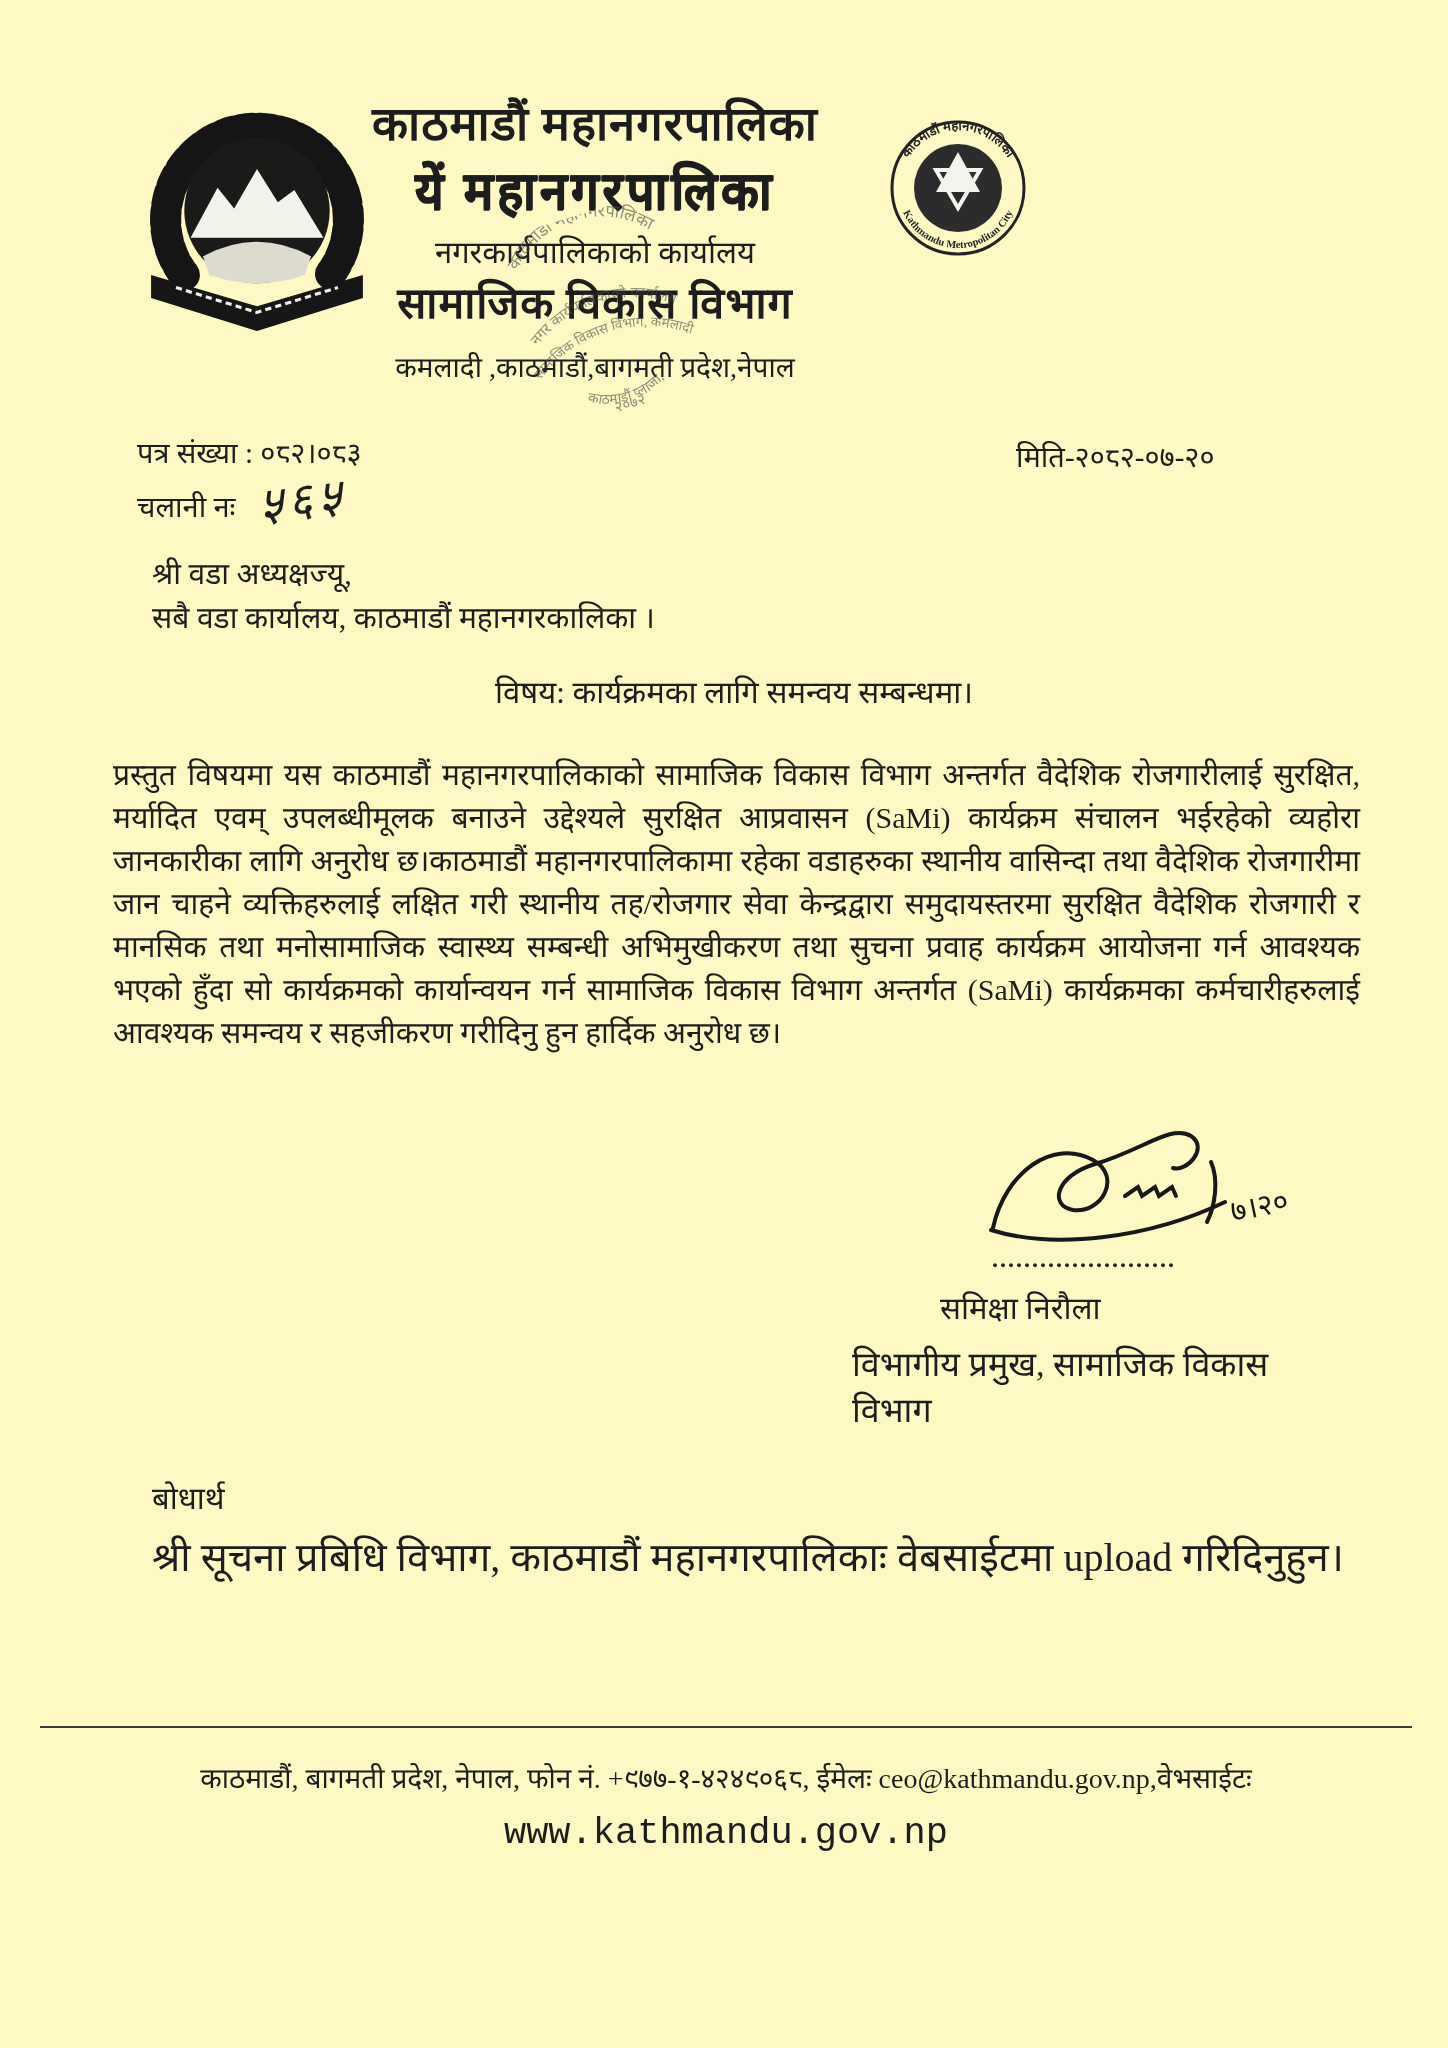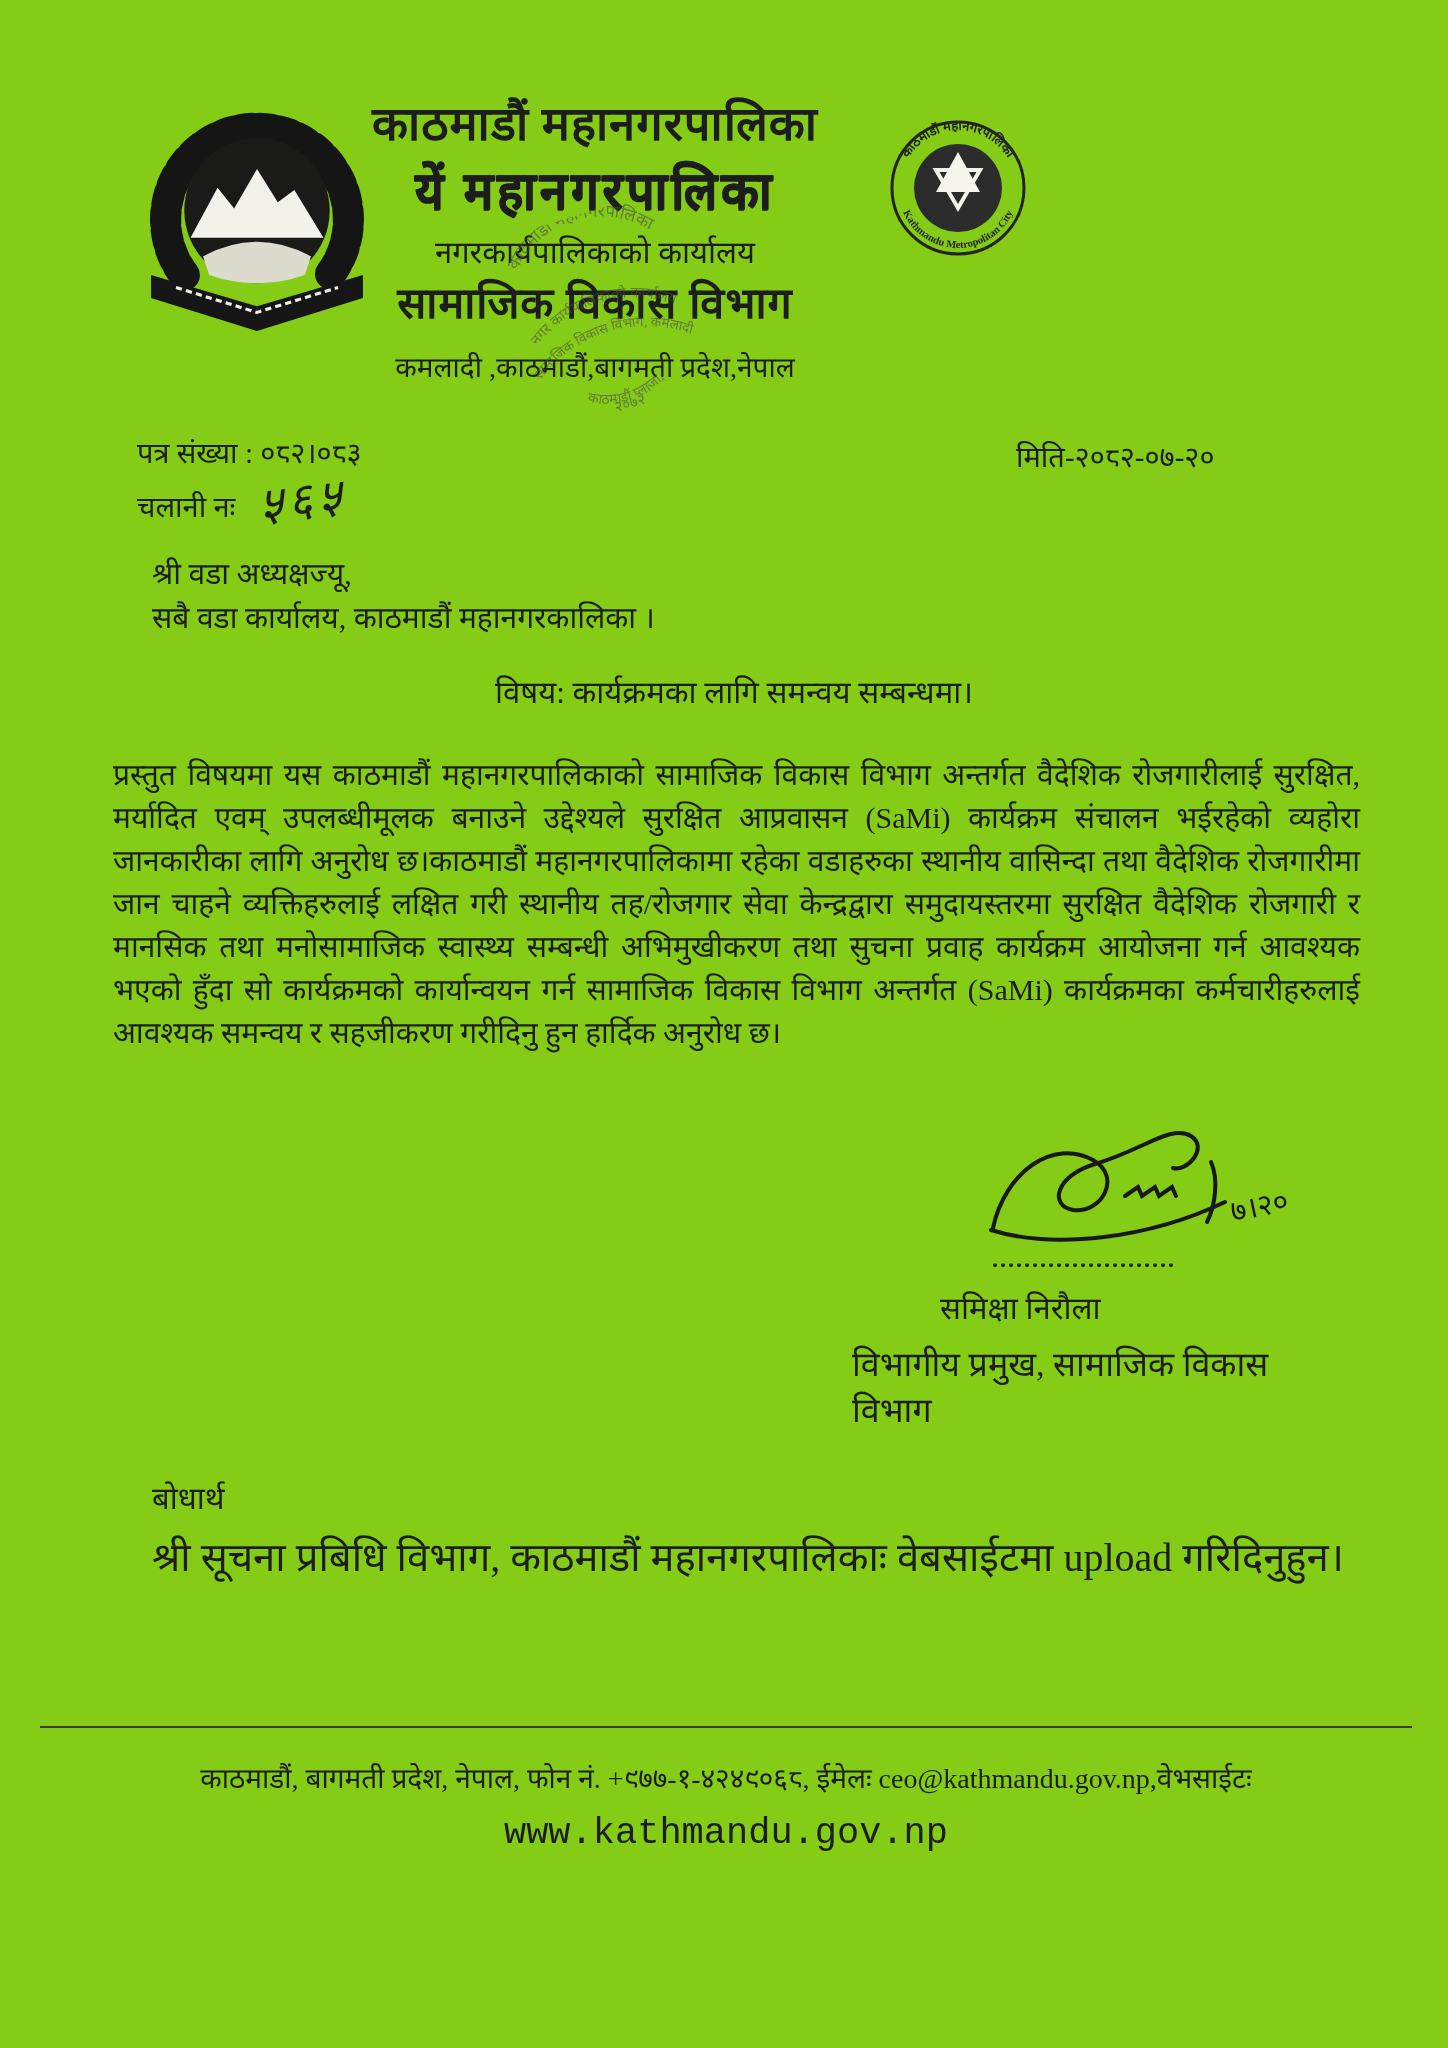--- a/index.html
+++ b/index.html
@@ -4,21 +4,21 @@
 <style>
   html,body{margin:0;padding:0;}
   body{
     background:#9a9a9a;
     font-family:"Liberation Serif","DejaVu Serif",serif;
   }
   .page{
     position:relative;
     width:1448px;height:2048px;
     margin:0 auto;
-    background:#84cc16;
+    background:#fef9c3;
     color:#1d1d1d;
     overflow:hidden;
   }
   .abs{position:absolute;}
   
   .emblem-left{left:122px;top:100px;width:270px;height:240px;}
   .header-center{left:250px;top:98px;width:690px;text-align:center;line-height:1.12;}
   .muni-name{font-size:47px;font-weight:bold;letter-spacing:1px;margin:0;}
   .muni-newari{
     font-size:49px;font-weight:900;letter-spacing:4px;margin-top:14px;

